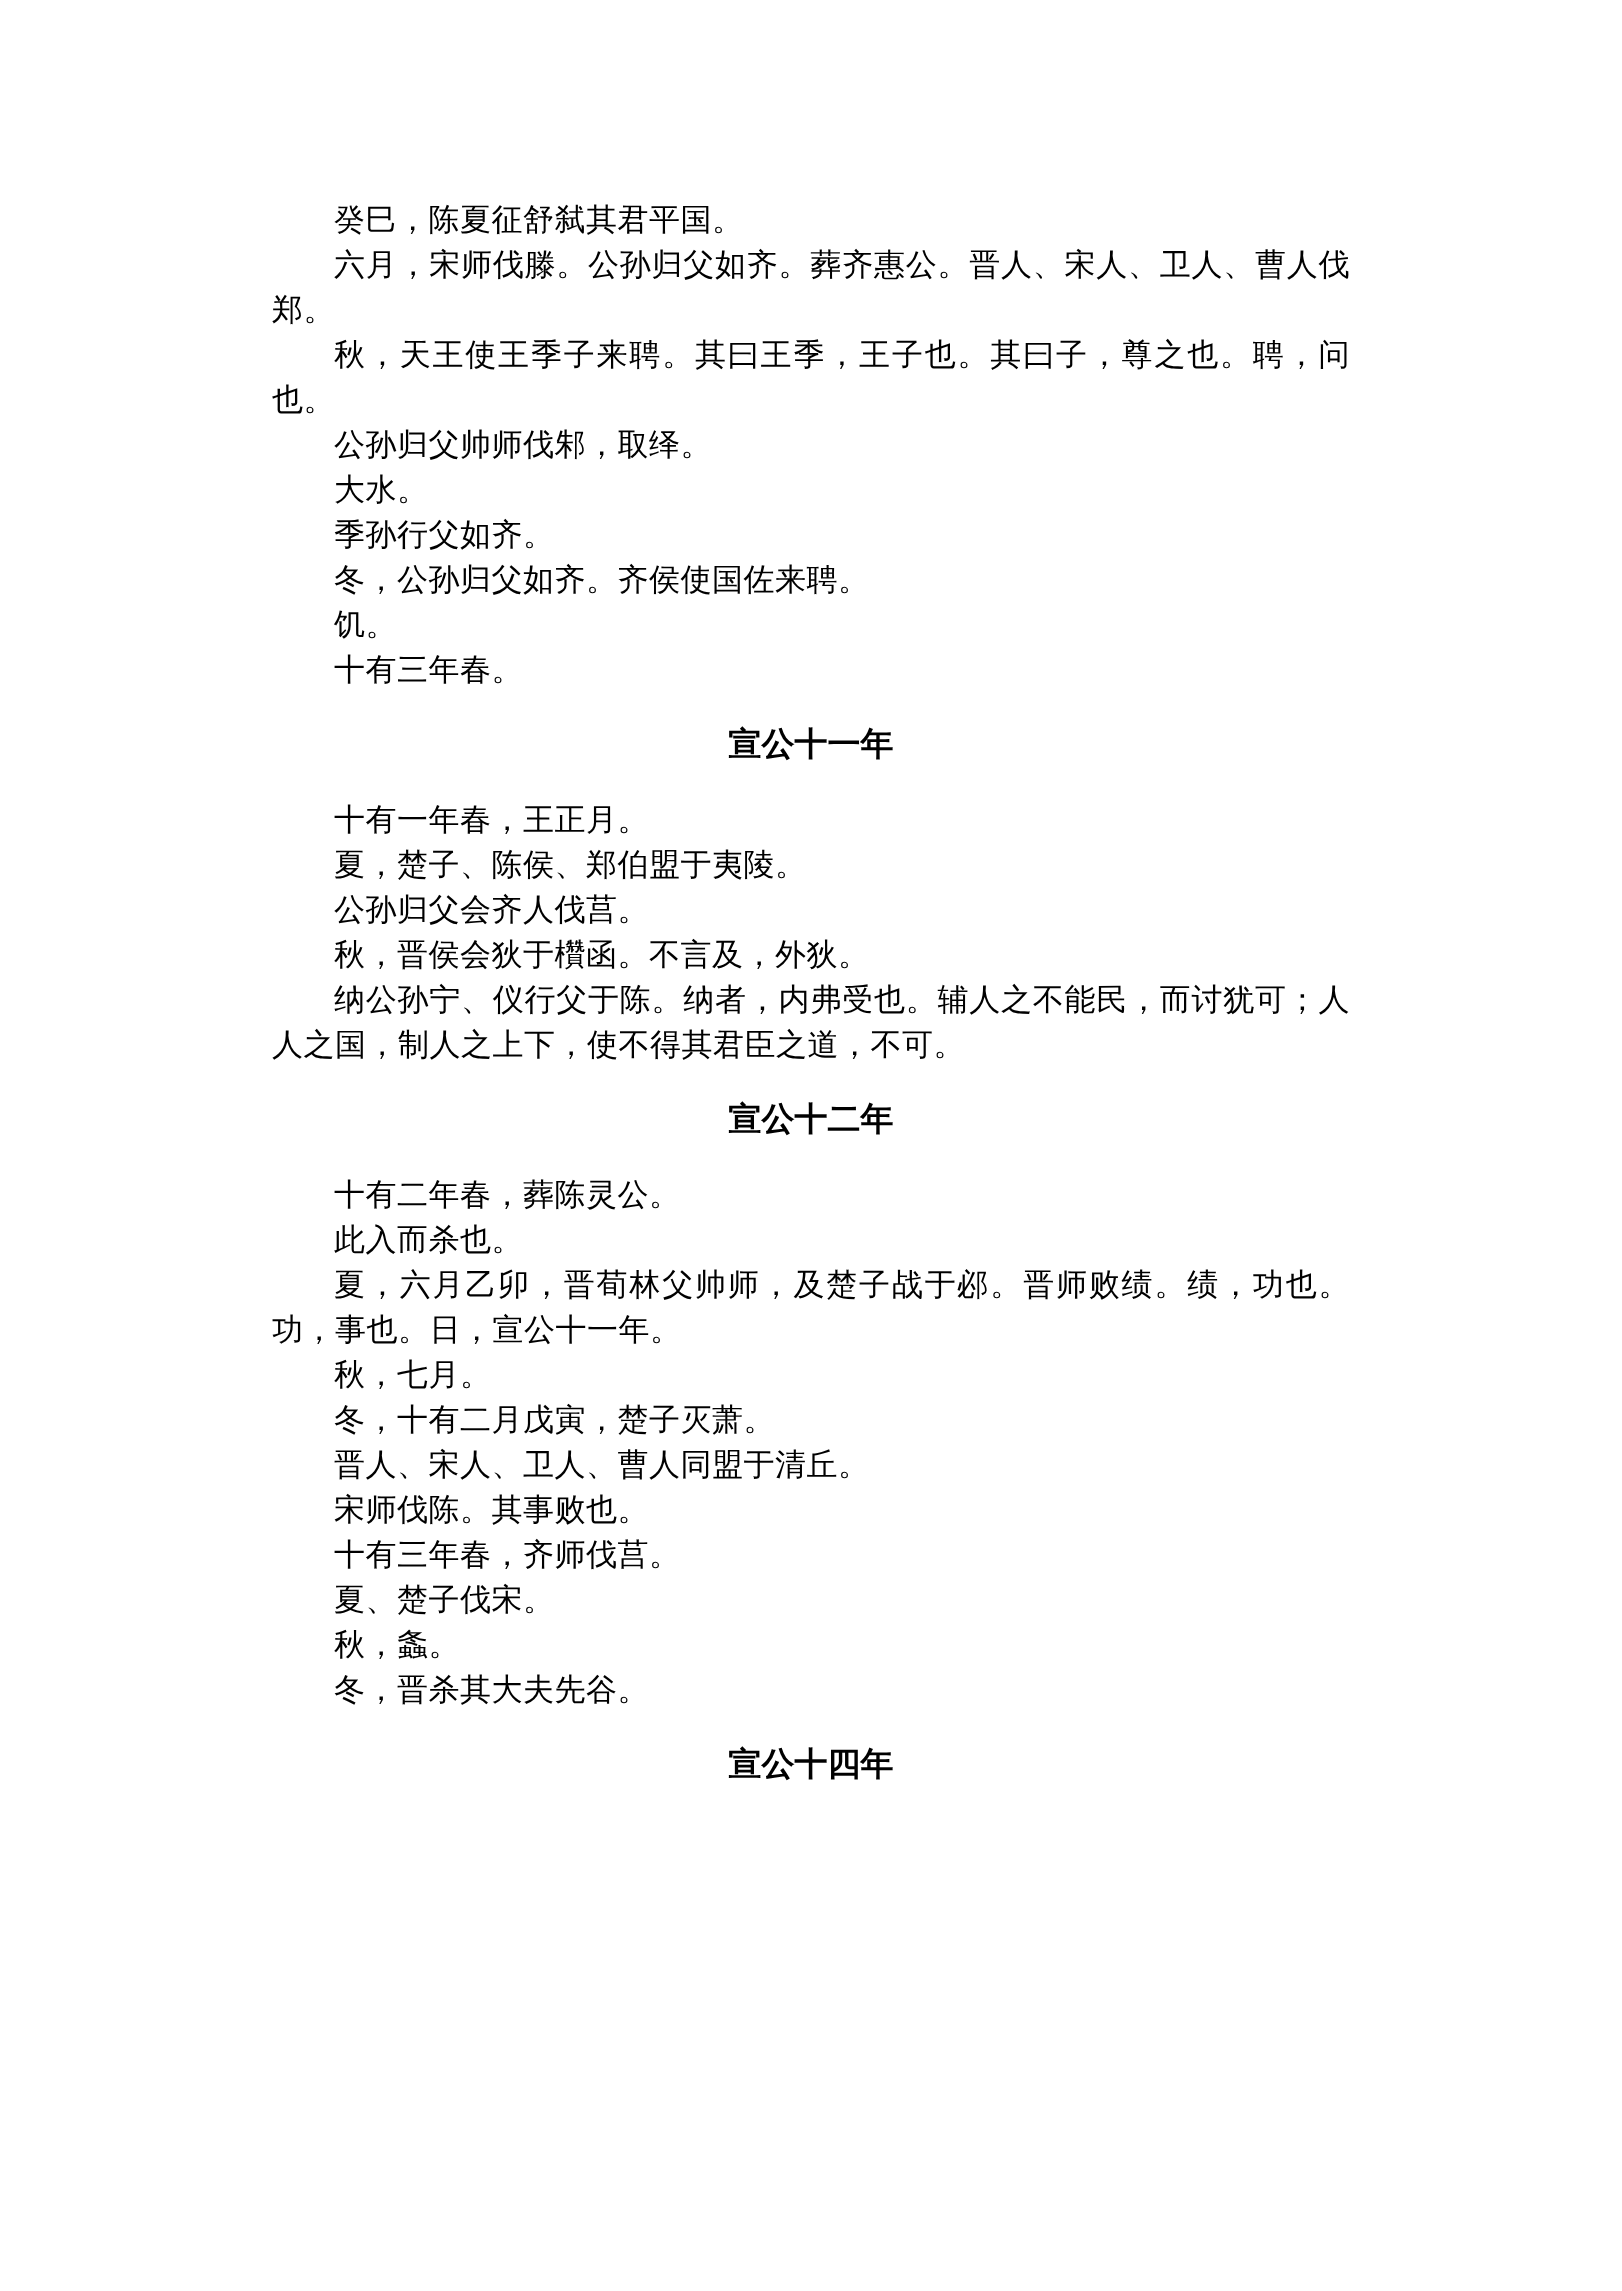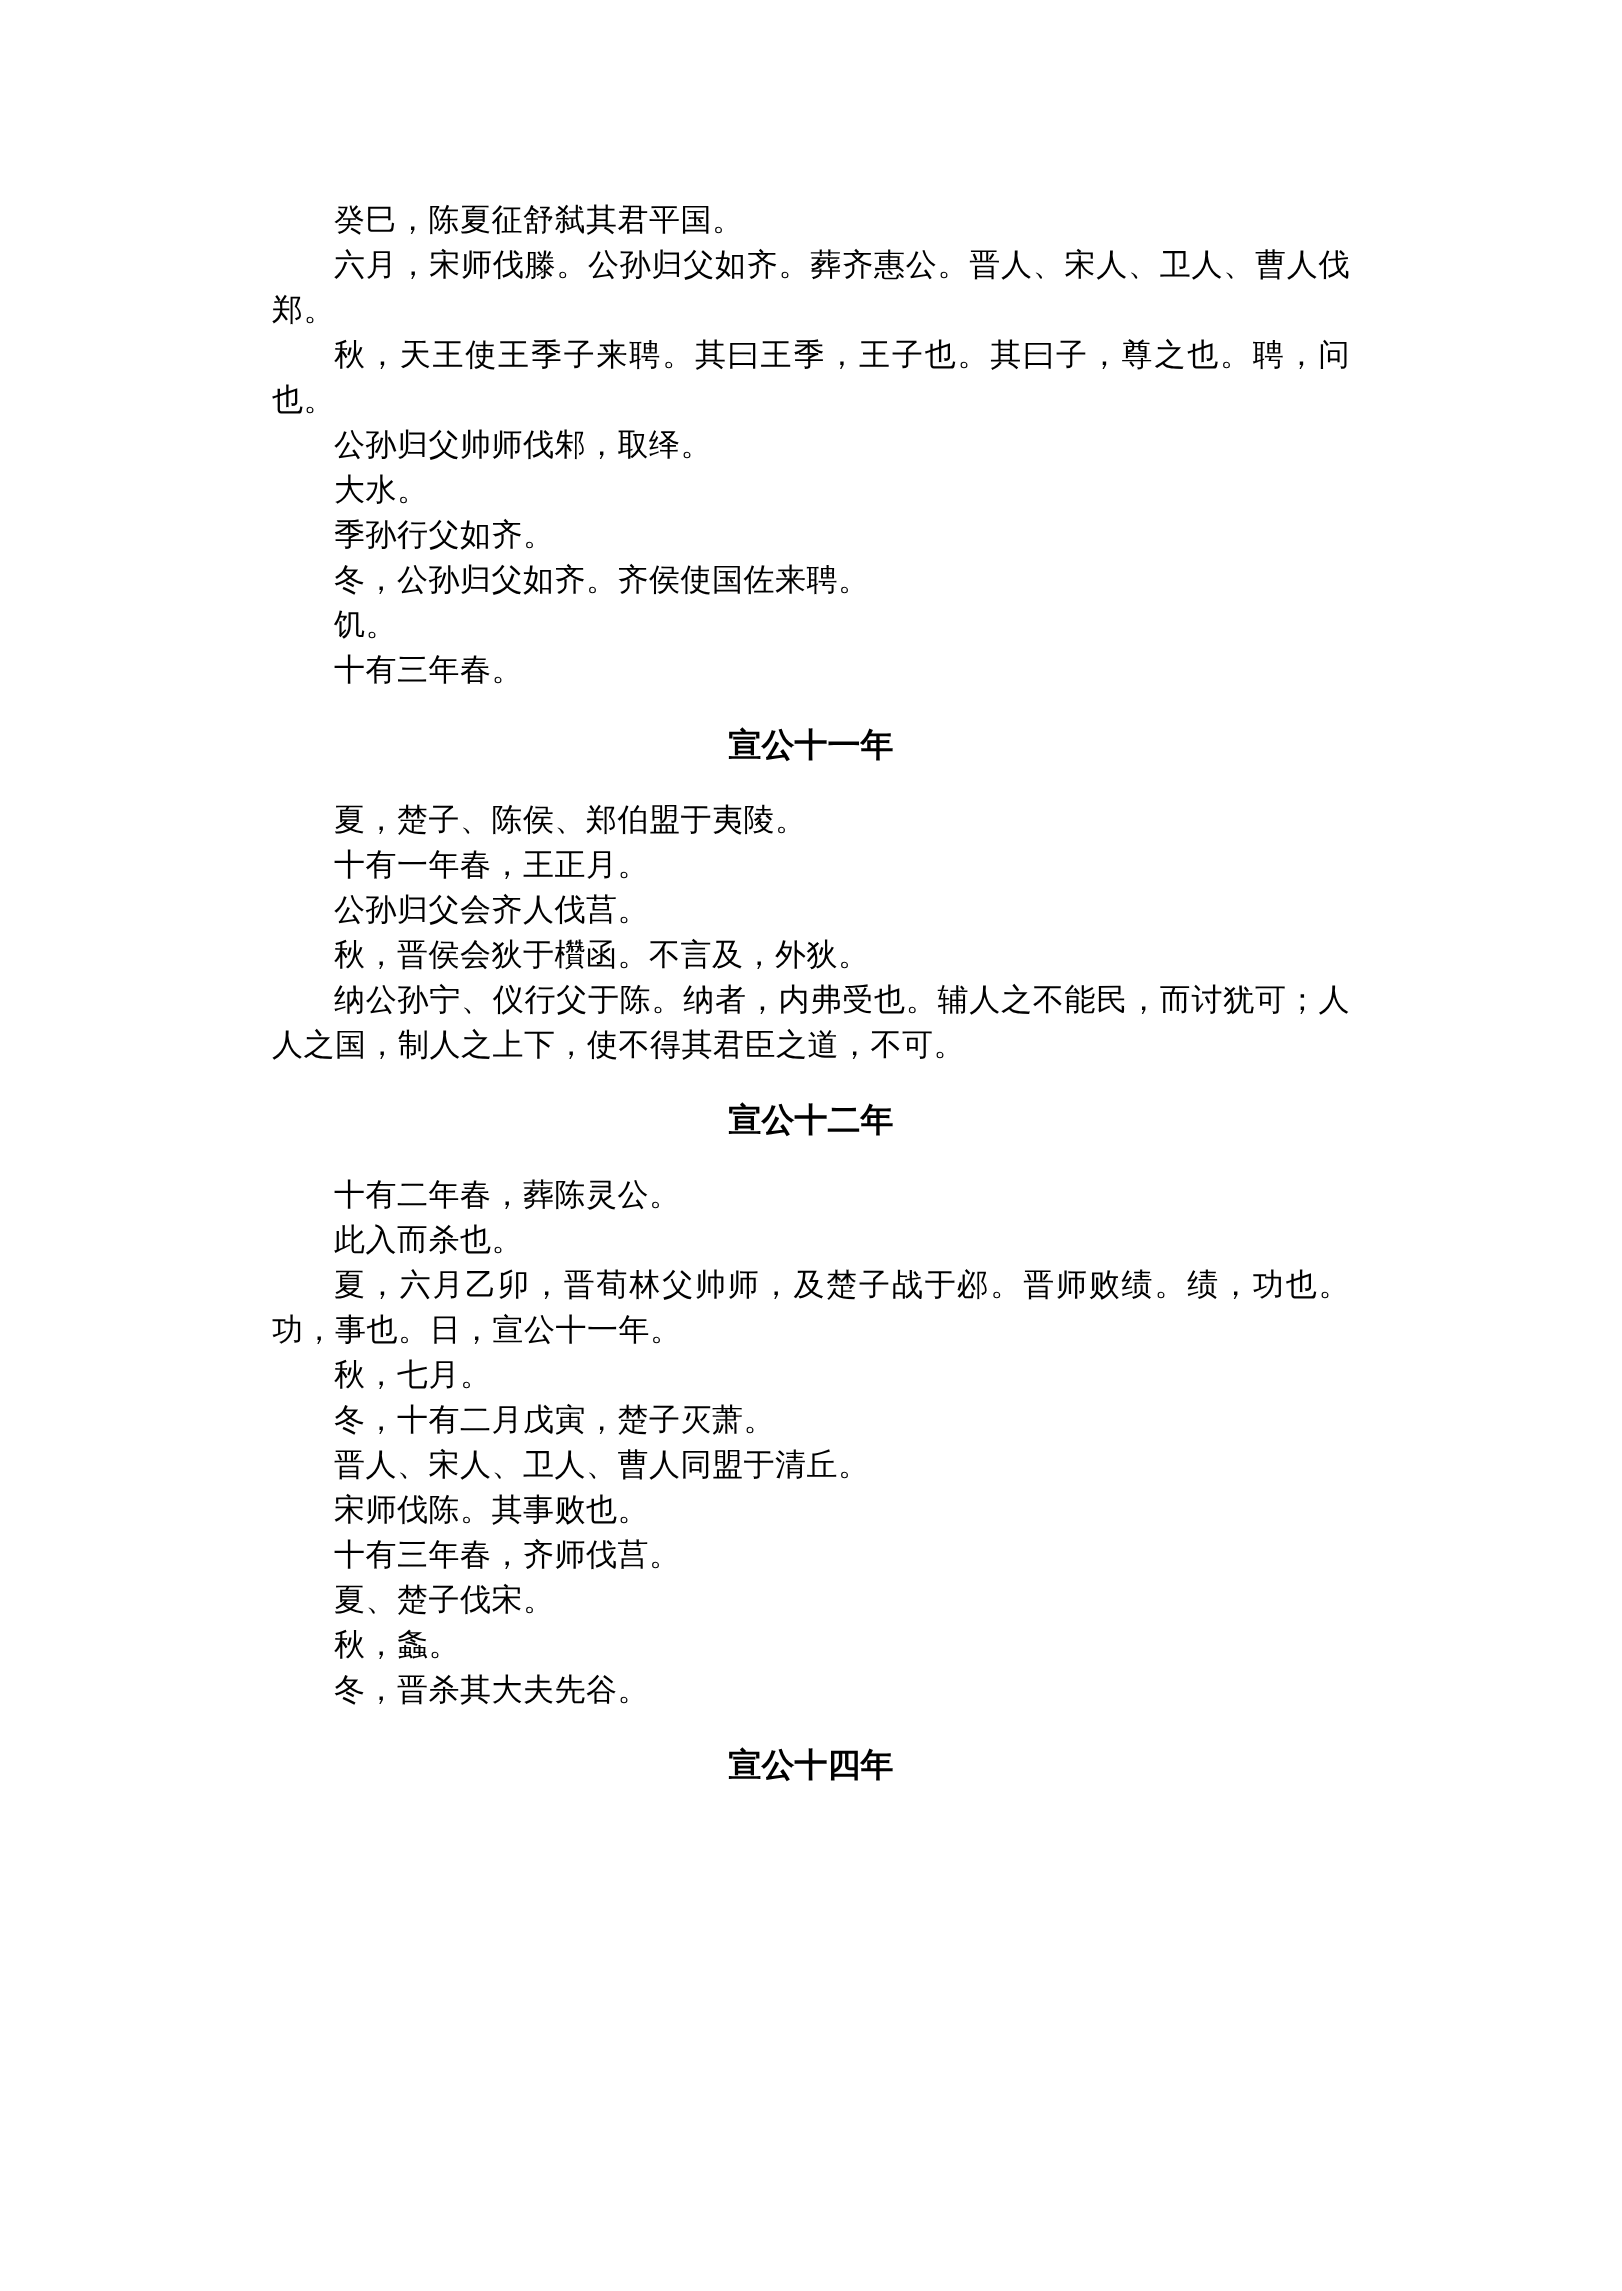--- a/index.html
+++ b/index.html
@@ -30,39 +30,40 @@
     word-break: break-all;
     letter-spacing: 0.5px;
   }
   .year-heading {
     margin: 29px 0;
     font-size: 33px;
     line-height: 47px;
     font-weight: bold;
     text-align: center;
     text-indent: 0;
+    font-family: Liberation Serif, serif;
   }
 </style>
 </head>
 <body>
 
 <div class="page">
   <div class="content">
       <p class="para">癸巳，陈夏征舒弑其君平国。</p>
       <p class="para">六月，宋师伐滕。公孙归父如齐。葬齐惠公。晋人、宋人、卫人、曹人伐郑。</p>
       <p class="para">秋，天王使王季子来聘。其曰王季，王子也。其曰子，尊之也。聘，问也。</p>
       <p class="para">公孙归父帅师伐邾，取绎。</p>
       <p class="para">大水。</p>
       <p class="para">季孙行父如齐。</p>
       <p class="para">冬，公孙归父如齐。齐侯使国佐来聘。</p>
       <p class="para">饥。</p>
       <p class="para">十有三年春。</p>
       <h2 class="year-heading">宣公十一年</h2>
+      <p class="para">十有一年春，王正月。</p>
       <p class="para">夏，楚子、陈侯、郑伯盟于夷陵。</p>
-      <p class="para">十有一年春，王正月。</p>
       <p class="para">公孙归父会齐人伐莒。</p>
       <p class="para">秋，晋侯会狄于欑函。不言及，外狄。</p>
       <p class="para">纳公孙宁、仪行父于陈。纳者，内弗受也。辅人之不能民，而讨犹可；人人之国，制人之上下，使不得其君臣之道，不可。</p>
       <h2 class="year-heading">宣公十二年</h2>
       <p class="para">十有二年春，葬陈灵公。</p>
       <p class="para">此入而杀也。</p>
       <p class="para">夏，六月乙卯，晋荀林父帅师，及楚子战于邲。晋师败绩。绩，功也。功，事也。日，宣公十一年。</p>
       <p class="para">秋，七月。</p>
       <p class="para">冬，十有二月戊寅，楚子灭萧。</p>
       <p class="para">晋人、宋人、卫人、曹人同盟于清丘。</p>

